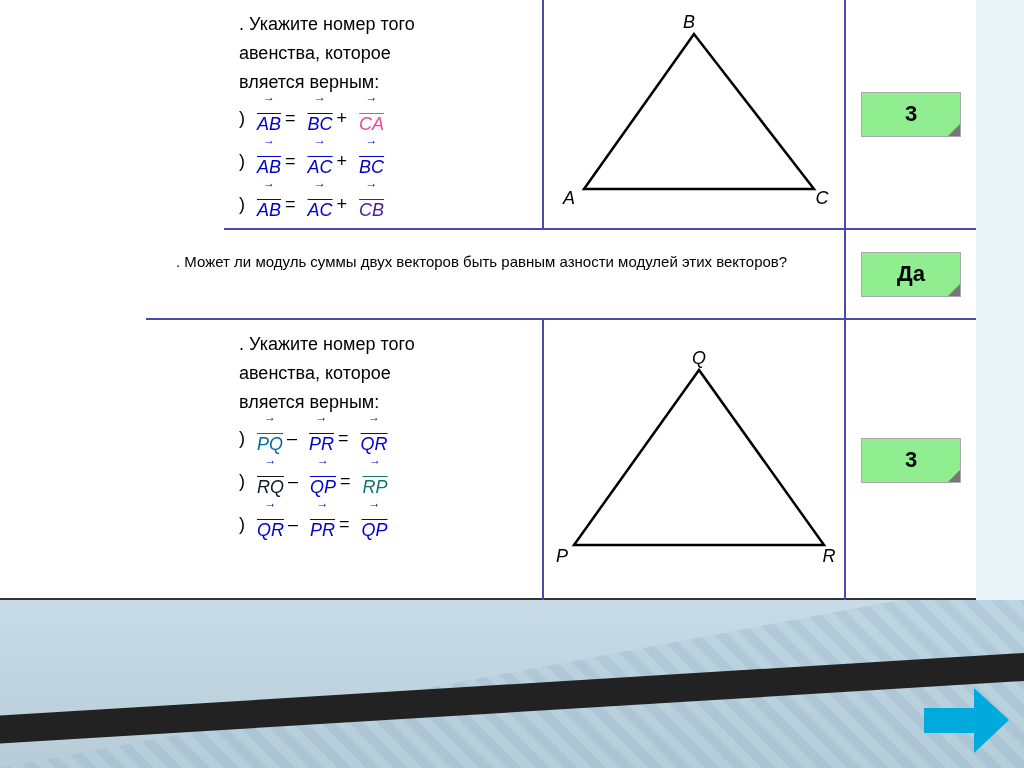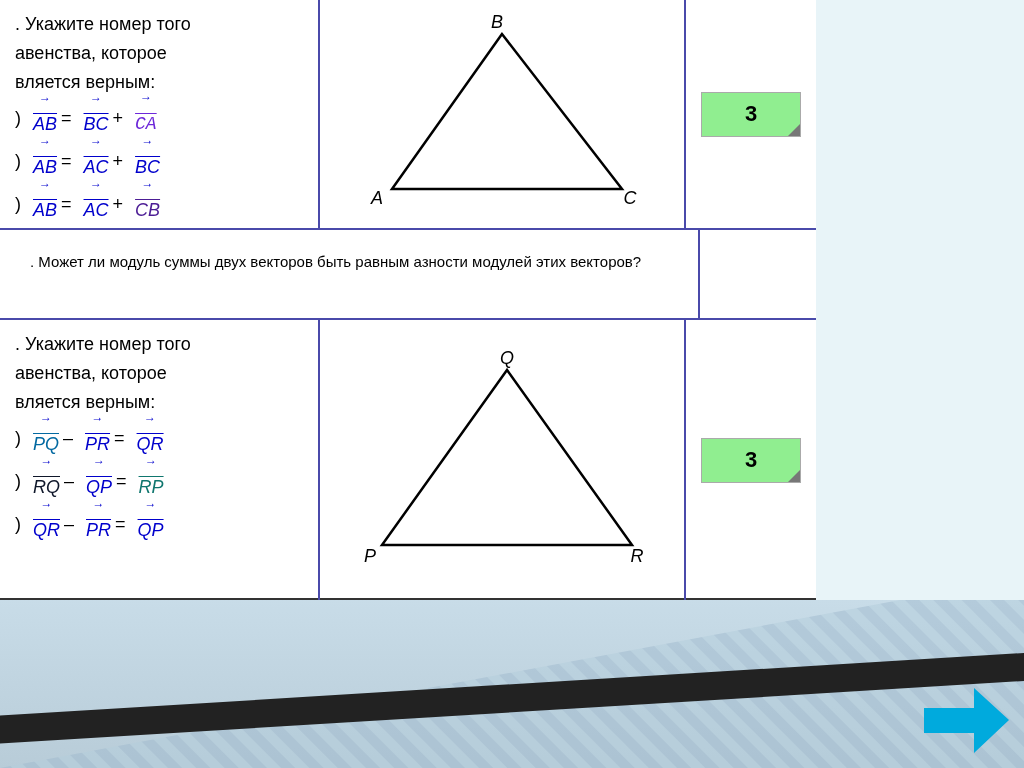--- a/index.html
+++ b/index.html
@@ -6,26 +6,27 @@
     body {
       width: 1024px;
       height: 768px;
       overflow: hidden;
       background: #e8f4f8;
       font-family: Arial, sans-serif;
       position: relative;
     }
 
     .main-content {
-      width: 816px;
+      width: 976px;
       height: 600px;
       background: white;
       display: flex;
       flex-direction: column;
       border-bottom: 2px solid #333;
+      align-items: flex-end;
     }
 
     .row {
       display: flex;
       flex-direction: row;
       border-bottom: 2px solid #4a4aaa;
       flex: 1;
     }
 
     .question-text {
@@ -141,21 +142,21 @@
     <div class="question-text">
       <div>. Укажите номер того</div>
       <div>авенства, которое</div>
       <div>вляется верным:</div>
       <div class="formula-line">
         <span>) </span>
         <span class="vec overline" style="color:#0000cc; padding-top:12px;">AB</span>
         <span> = </span>
         <span class="vec overline" style="color:#0000cc; padding-top:12px;">BC</span>
         <span> + </span>
-        <span class="vec overline" style="color:#6d28d9; padding-top:12px;font-family:Liberation Mono, monospace;">CA</span>
+        <span class="vec overline" style="color:#ec4899; padding-top:12px;">CA</span>
       </div>
       <div class="formula-line">
         <span>) </span>
         <span class="vec overline" style="color:#0000cc; padding-top:12px;">AB</span>
         <span> = </span>
         <span class="vec overline" style="color:#0000cc; padding-top:12px;">AC</span>
         <span> + </span>
         <span class="vec overline" style="color:#0000cc; padding-top:12px;">BC</span>
       </div>
       <div class="formula-line">
@@ -181,20 +182,25 @@
     <div class="answer-area">
       <div class="answer-box">
         <span>3</span>
       </div>
     </div>
   </div>
 
   <div class="row row2">
     <div class="question-text" style="flex: 0 0 700px; border-right: 2px solid #4a4aaa;">
       <div style="font-size:15px; line-height:1.6; padding: 10px 15px;">. Может ли модуль суммы двух векторов быть равным азности модулей этих векторов?</div>
+    </div>
+    <div class="answer-area">
+      <div class="answer-box">
+        <span>Да</span>
+      </div>
     </div>
   </div>
 
   <div class="row row3" style="border-bottom: none;">
     <div class="question-text">
       <div>. Укажите номер того</div>
       <div>авенства, которое</div>
       <div>вляется верным:</div>
       <div class="formula-line">
         <span>) </span>

